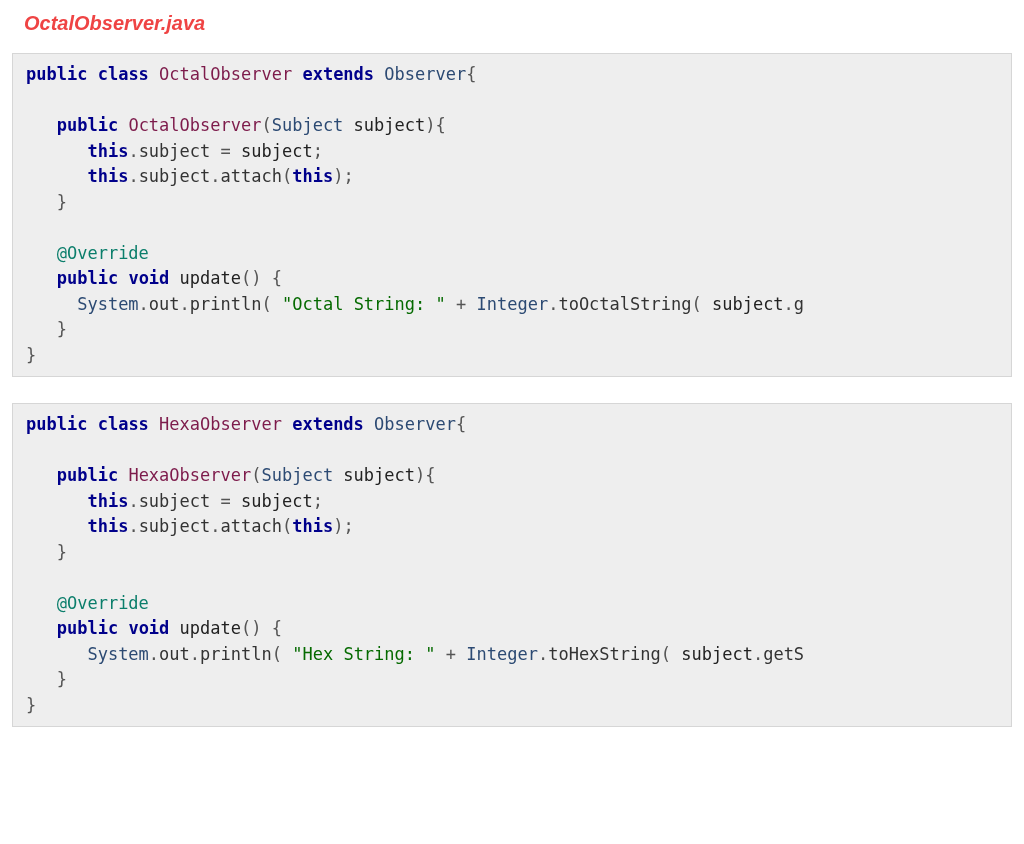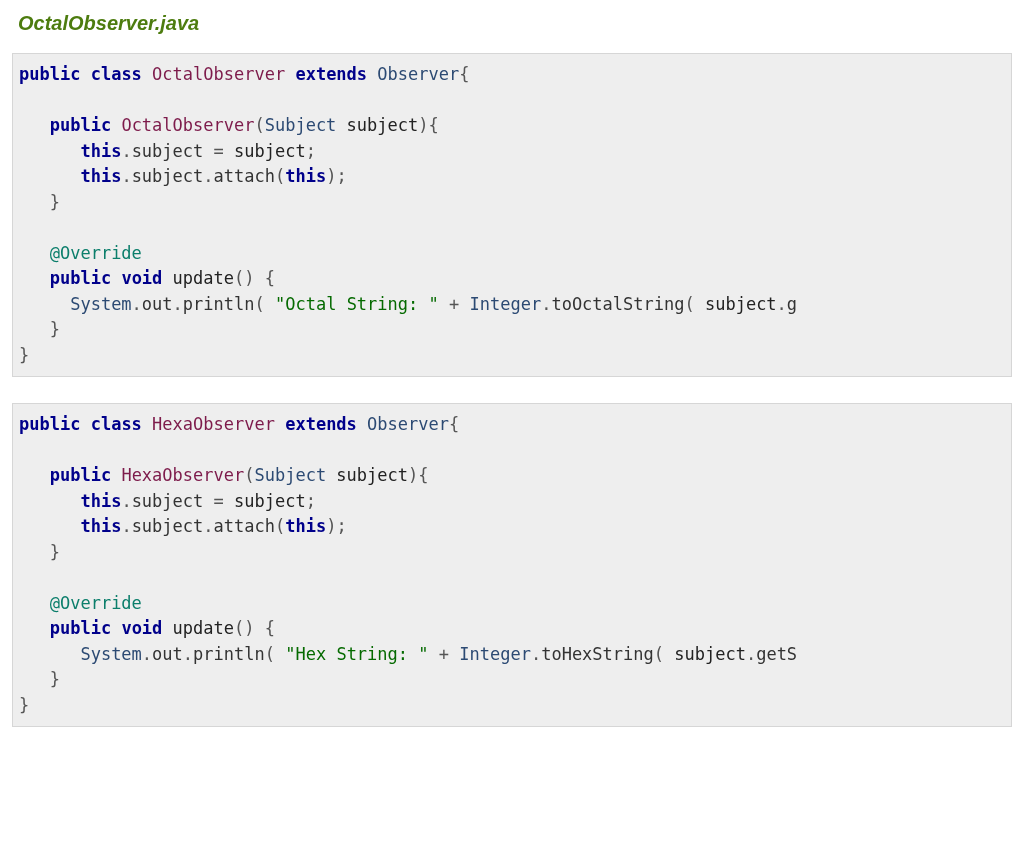--- a/index.html
+++ b/index.html
@@ -7,27 +7,27 @@
     margin: 0;
     padding: 10px 12px;
     background: #fff;
     color: #222;
     font-size: 15px;
   }
   .file-title {
     font-style: italic;
     font-weight: bold;
     font-size: 20px;
-    margin: 2px 0 18px 6px;
-    color: #4d7c0f;
+    margin: 2px 0 18px 12px;
+    color: #ef4444;
   }
   pre.code {
     background: #eeeeee;
     border: 1px solid #d6d6d6;
-    padding: 8px 6px;
+    padding: 8px 13px;
     margin: 0 0 26px 0;
     font-family: "Menlo", "Consolas", "DejaVu Sans Mono", monospace;
     font-size: 17px;
     line-height: 1.5;
     white-space: pre;
     overflow-x: hidden;
   }
 
   .kw  { color: #00008b; font-weight: bold; }   
   .typ { color: #7d1b4b; }                       

